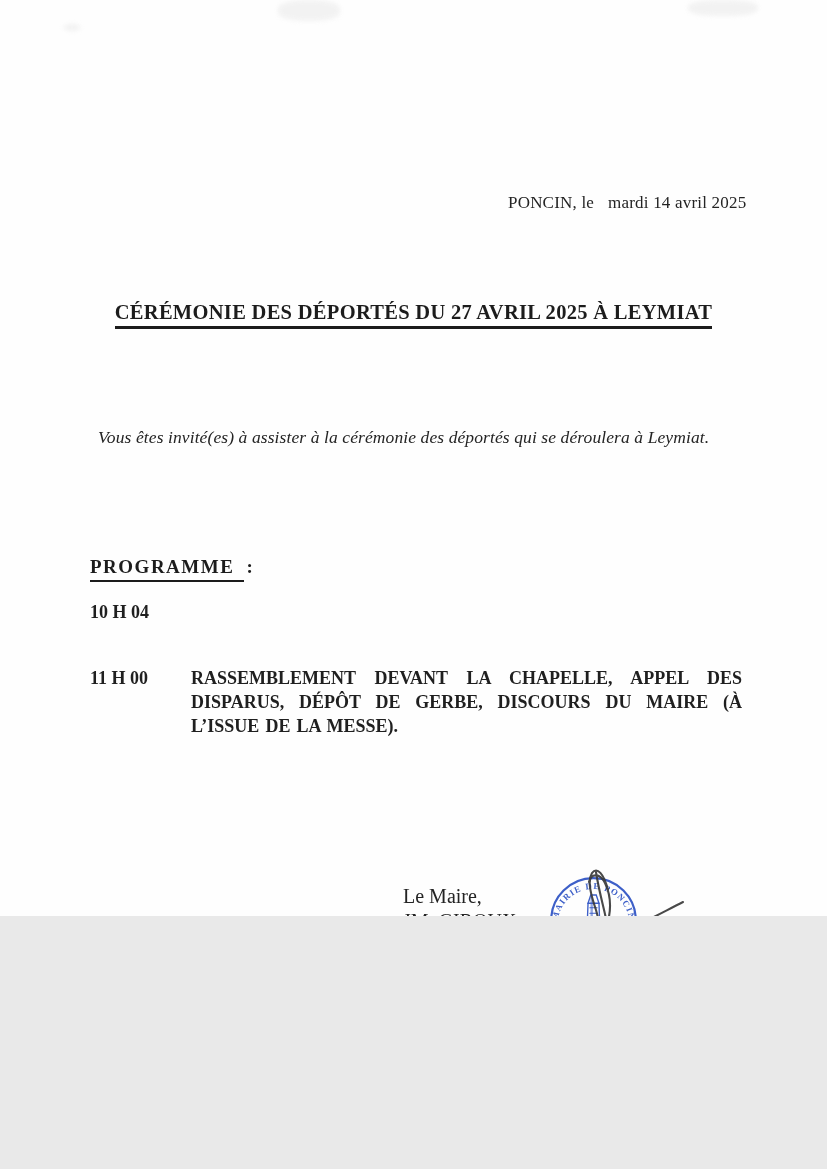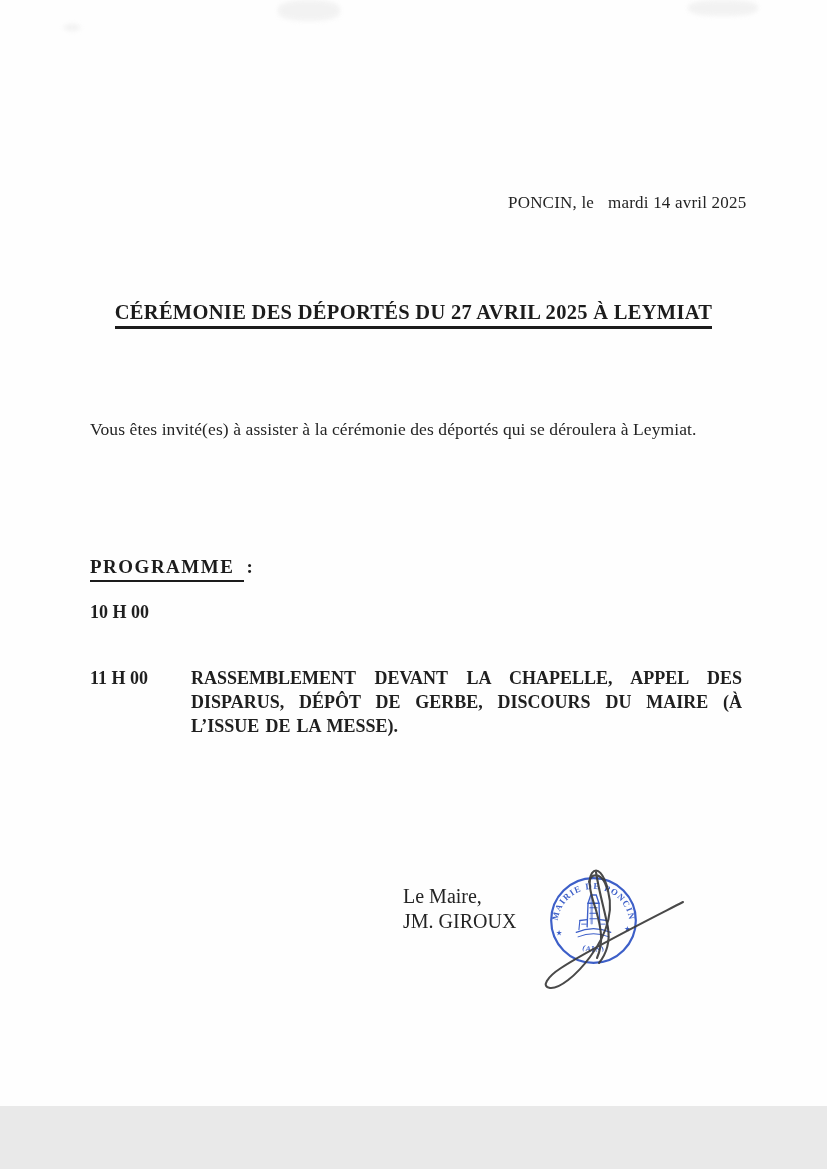--- a/index.html
+++ b/index.html
@@ -3,21 +3,21 @@
 <meta charset="utf-8">
 <style>
   html, body {
     margin: 0;
     padding: 0;
     background: #e9e9e9;
   }
   .sheet {
     position: relative;
     width: 827px;
-    height: 1106px;
+    height: 916px;
     margin: 0 auto;
     background: #fefefe;
     overflow: hidden;
     font-family: "Liberation Serif", "DejaVu Serif", serif;
     color: #242424;
   }
 
   
   .artifact {
     position: absolute;
@@ -56,25 +56,26 @@
     color: #1c1c1c;
     border-bottom: 3px solid #1c1c1c;
     padding-bottom: 2px;
   }
 
   .intro {
     position: absolute;
     left: 90px;
     top: 418px;
     width: 652px;
-    margin: 0;
+    margin: 8px;
     font-size: 17.5px;
     line-height: 22px;
     text-align: justify;
     letter-spacing: 0.1px;
+    font-style: italic;
   }
 
   .prog-head {
     position: absolute;
     left: 90px;
     top: 556px;
     font-size: 19px;
     font-weight: bold;
     color: #1c1c1c;
     white-space: nowrap;
@@ -167,21 +168,21 @@
     <span class="title-text">CÉRÉMONIE DES DÉPORTÉS DU 27 AVRIL 2025 À LEYMIAT</span>
   </div>
 
   <p class="intro">Vous êtes invité(es) à assister à la cérémonie des déportés qui se déroulera à Leymiat.</p>
 
   <div class="prog-head">
     <span class="prog-label">PROGRAMME</span><span class="prog-colon">:</span>
   </div>
 
   <div class="sched-row r1">
-    <span class="sched-time">10 H 00</span>
+    <span class="sched-time">10 H 04</span>
   </div>
 
   <div class="sched-row r2">
     <span class="sched-time">11 H 00</span>
     <div class="sched-act">RASSEMBLEMENT DEVANT LA CHAPELLE, APPEL DES DISPARUS, DÉPÔT DE GERBE, DISCOURS DU MAIRE (À L’ISSUE DE LA MESSE).</div>
   </div>
 
 
   <div class="sig-block">
     <div>Le Maire,</div>

